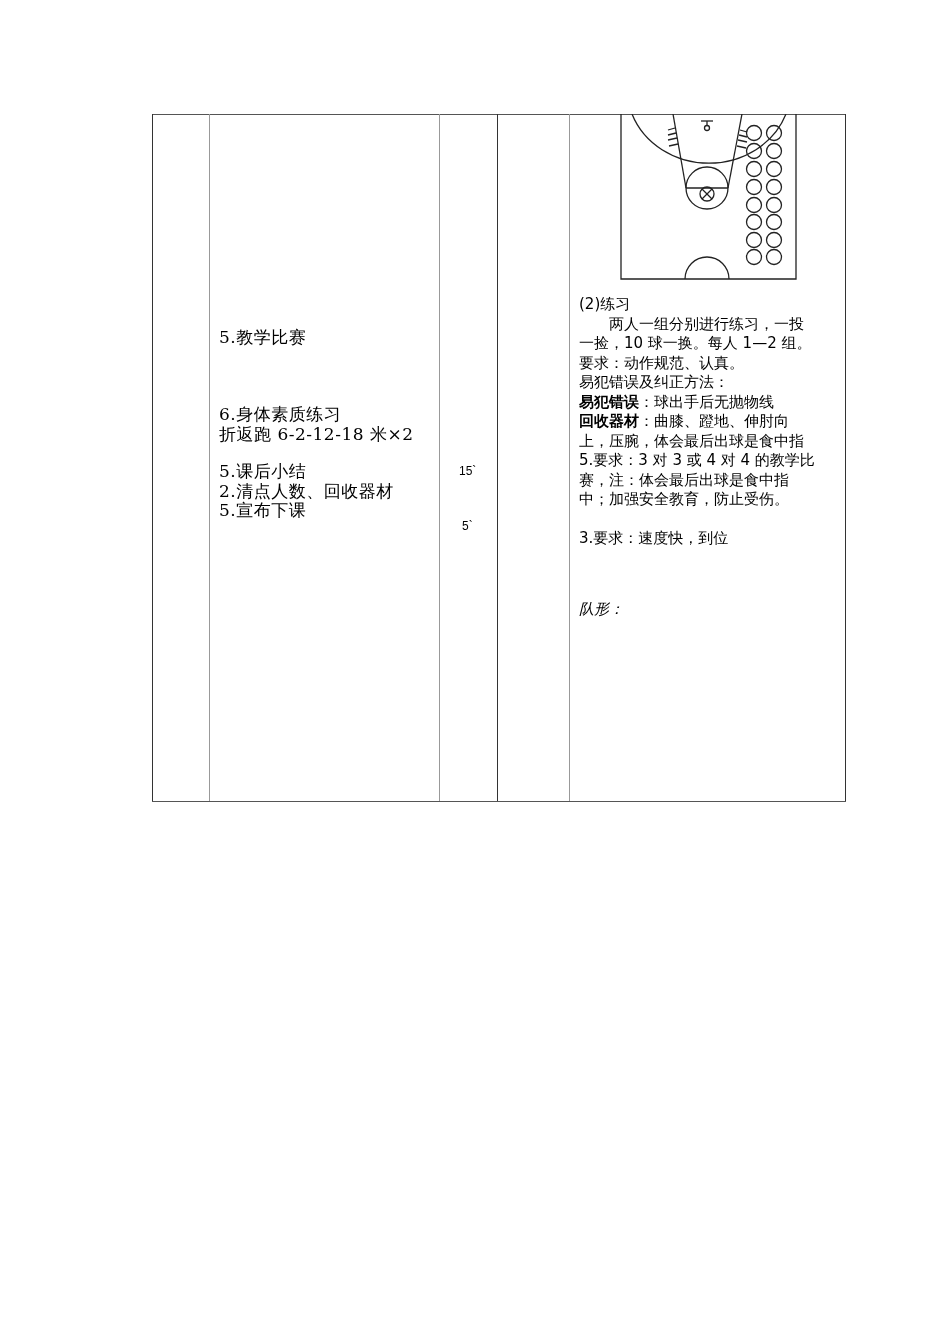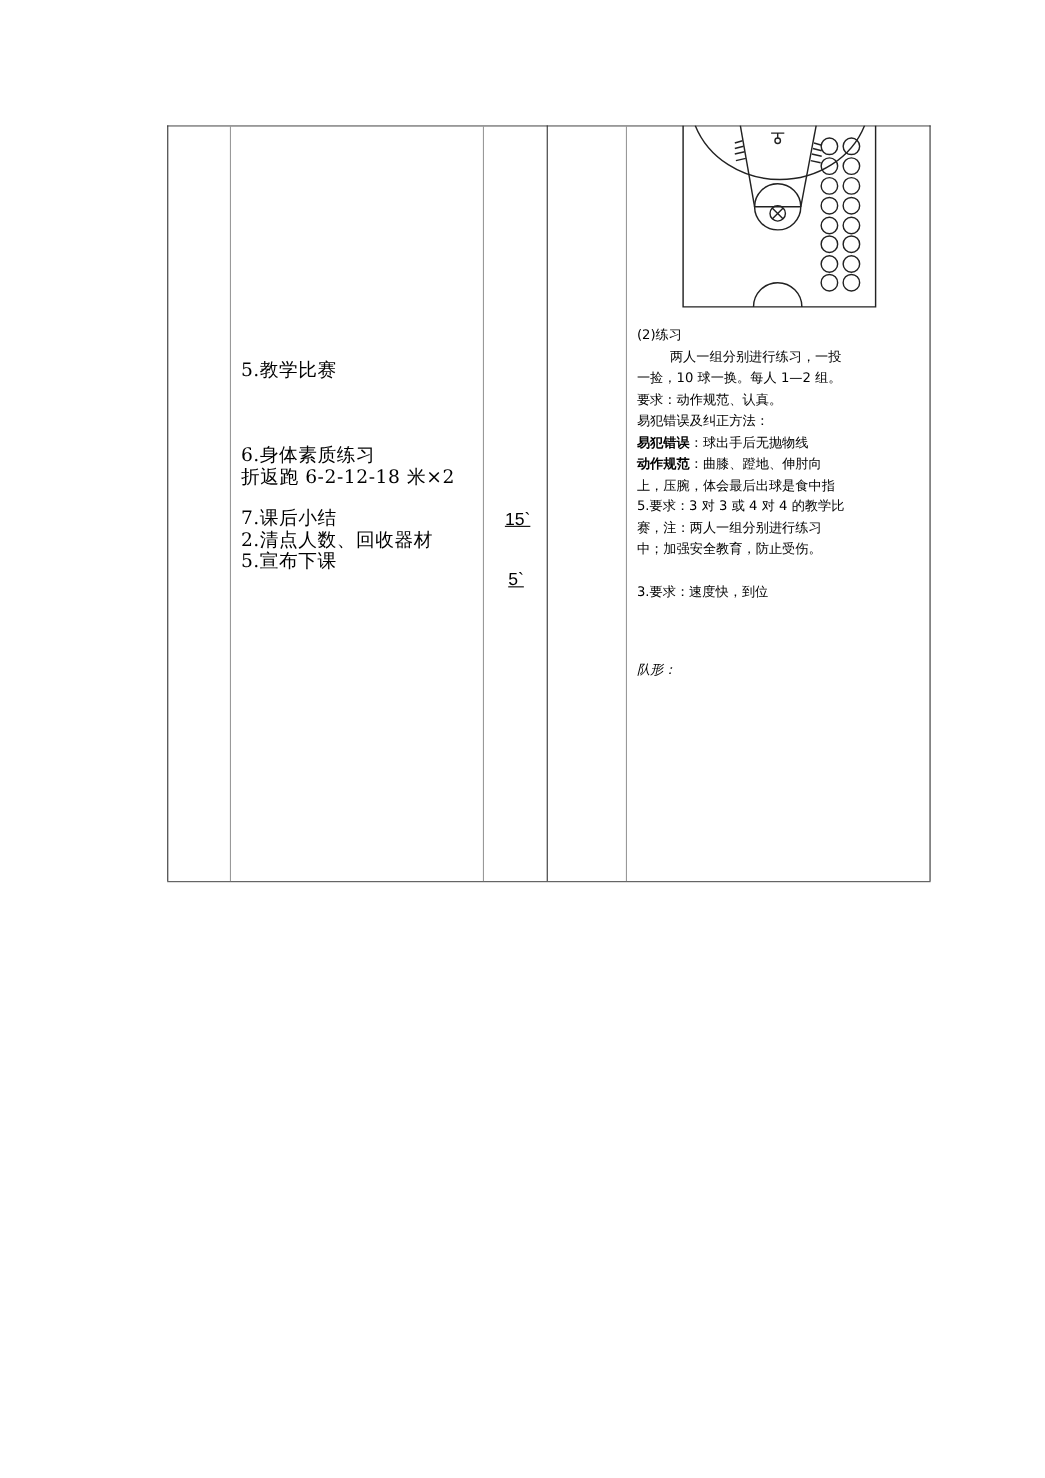--- a/index.html
+++ b/index.html
@@ -5,22 +5,22 @@
   html, body { margin: 0; padding: 0; background: #ffffff; }
   body { width: 950px; height: 1344px; position: relative; overflow: hidden;
          font-family: "DejaVu Serif", serif; color: #000; }
   .table { position: absolute; left: 152px; top: 114px; width: 694px; height: 686px;
            border-top: 1.5px solid #555; border-bottom: 1.5px solid #555; }
   .vline { position: absolute; top: 114px; height: 687px; width: 0; }
   .v-dark { border-left: 1.5px solid #333; }
   .v-gray { border-left: 1.5px solid #999; }
   .cell { position: absolute; }
   .serif-text { font-family: "DejaVu Serif", serif; font-size: 17px; line-height: 19.5px; white-space: nowrap; letter-spacing: 0.5px; }
-  .sans-text { font-family: "DejaVu Sans", sans-serif; font-size: 12px; line-height: 19.5px; white-space: nowrap; letter-spacing: 0px; }
-  .time { font-family: "Liberation Sans", sans-serif; font-size: 16px; position: absolute; text-decoration: underline; }
+  .sans-text { font-family: "DejaVu Sans", sans-serif; font-size: 15px; line-height: 19.5px; white-space: nowrap; letter-spacing: 0px; }
+  .time { font-family: "Liberation Sans", sans-serif; font-size: 12px; position: absolute; }
   .court { position: absolute; left: 618px; top: 114px; }
   .line { display: block; }
   .indent { padding-left: 30px; }
 </style>
 </head>
 <body>
 
 <div class="table"></div>
 <div class="vline v-dark" style="left:152px;"></div>
 <div class="vline v-gray" style="left:209px;"></div>
@@ -30,21 +30,21 @@
 <div class="vline v-dark" style="left:845px;"></div>
 
 <div class="cell serif-text" style="left:219px; top:328px;">
   <span class="line">5.教学比赛</span>
 </div>
 <div class="cell serif-text" style="left:219px; top:405px;">
   <span class="line">6.身体素质练习</span>
   <span class="line">折返跑 6-2-12-18 米×2</span>
 </div>
 <div class="cell serif-text" style="left:219px; top:462px;">
-  <span class="line">7.课后小结</span>
+  <span class="line">5.课后小结</span>
   <span class="line">2.清点人数、回收器材</span>
   <span class="line">5.宣布下课</span>
 </div>
 
 <div class="time" style="left:459px; top:464px;">15`</div>
 <div class="time" style="left:462px; top:519px;">5`</div>
 
 <svg class="court" width="182" height="170" viewBox="618 114 182 170">
   <g fill="none" stroke="#222" stroke-width="1.3">
 
@@ -100,21 +100,21 @@
   </g>
 </svg>
 
 <div class="cell sans-text" style="left:579px; top:295px;">
   <span class="line">(2)练习</span>
   <span class="line indent">两人一组分别进行练习，一投</span>
   <span class="line">一捡，10 球一换。每人 1—2 组。</span>
   <span class="line">要求：动作规范、认真。</span>
   <span class="line">易犯错误及纠正方法：</span>
   <span class="line"><b>易犯错误</b><span>：球出手后无抛物线</span></span>
-  <span class="line"><b>动作规范</b><span>：曲膝、蹬地、伸肘向</span></span>
+  <span class="line"><b>回收器材</b><span>：曲膝、蹬地、伸肘向</span></span>
   <span class="line">上，压腕，体会最后出球是食中指</span>
   <span class="line">5.要求：3 对 3 或 4 对 4 的教学比</span>
-  <span class="line">赛，注：两人一组分别进行练习</span>
+  <span class="line">赛，注：体会最后出球是食中指</span>
   <span class="line">中；加强安全教育，防止受伤。</span>
   <span class="line" style="height:19.5px;"></span>
   <span class="line">3.要求：速度快，到位</span>
 </div>
 <div class="cell sans-text" style="left:579px; top:600px;font-style:italic;">队形：</div>
 
 </body></html>

